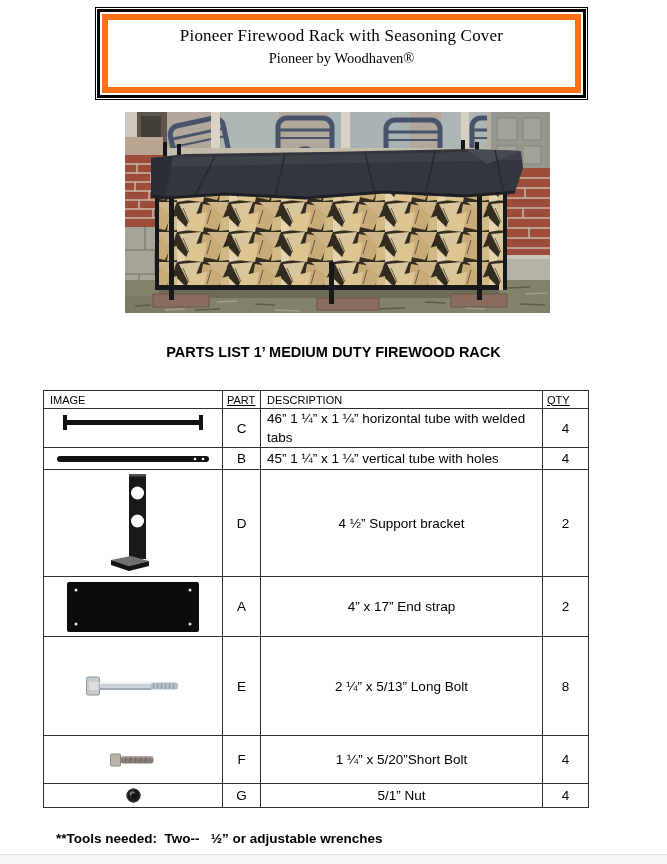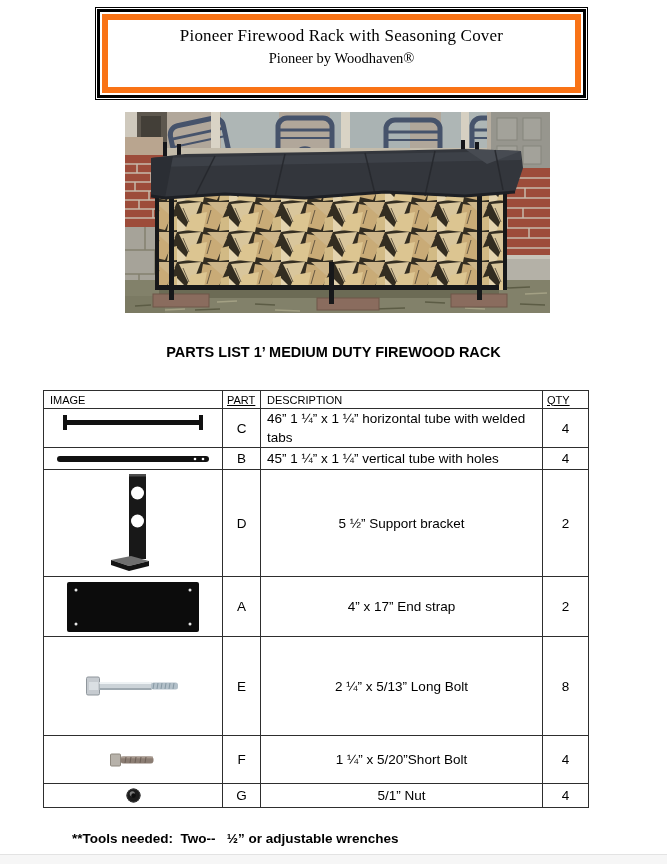--- a/index.html
+++ b/index.html
@@ -42,21 +42,21 @@
   tr.r-a { height:60px; } tr.r-e { height:99px; } tr.r-f { height:48px; } tr.r-g { height:24px; }
   td.img-cell { text-align:center; }
   td.img-cell.top { vertical-align:top; padding-top:5px; }
   td.part-cell { text-align:center; }
   td.desc-cell { text-align:center; line-height:19px; padding:0 4px; }
   td.desc-cell.left { text-align:left; padding-left:6px; }
   td.qty-cell { text-align:center; }
   td svg { display:block; margin:0 auto; }
 
   
-  .tools-note { position:absolute; left:72px; top:831px; font-weight:bold;
+  .tools-note { position:absolute; left:56px; top:831px; font-weight:bold;
                 font-size:13.5px; white-space:pre; }
   .page-bottom-strip { position:absolute; left:0; bottom:0; width:100%; height:10px;
                        background:#f6f6f6; border-top:1px solid #e3e3e3; }
 </style>
 </head>
 <body>
 
 <div class="screen">
 
   <div class="title-box">
@@ -296,21 +296,21 @@
             <svg width="48" height="98" viewBox="0 0 48 98">
               <rect x="20" y="0" width="17" height="85" fill="#181818"></rect>
               <rect x="20" y="0" width="17" height="2.5" fill="#4d4d4d"></rect>
               <circle cx="28.5" cy="19" r="6.5" fill="#fff"></circle>
               <circle cx="28.5" cy="47" r="6.5" fill="#fff"></circle>
               <polygon points="2,86 22,82 40,87 20,92" fill="#6f6f6f"></polygon>
               <polygon points="2,86 20,92 40,87 40,92 20,97 2,91" fill="#141414"></polygon>
             </svg>
           </td>
           <td class="part-cell">D</td>
-          <td class="desc-cell">5 ½” Support bracket</td>
+          <td class="desc-cell">4 ½” Support bracket</td>
           <td class="qty-cell">2</td>
         </tr>
         <tr class="r-a">
           <td class="img-cell">
             <svg width="132" height="50" viewBox="0 0 132 50">
               <rect x="0" y="0" width="132" height="50" rx="2" fill="#0c0c0c"></rect>
               <circle cx="9" cy="8" r="1.5" fill="#e8e8e8"></circle>
               <circle cx="123" cy="8" r="1.5" fill="#e8e8e8"></circle>
               <circle cx="9" cy="42" r="1.5" fill="#e8e8e8"></circle>
               <circle cx="123" cy="42" r="1.5" fill="#e8e8e8"></circle>

